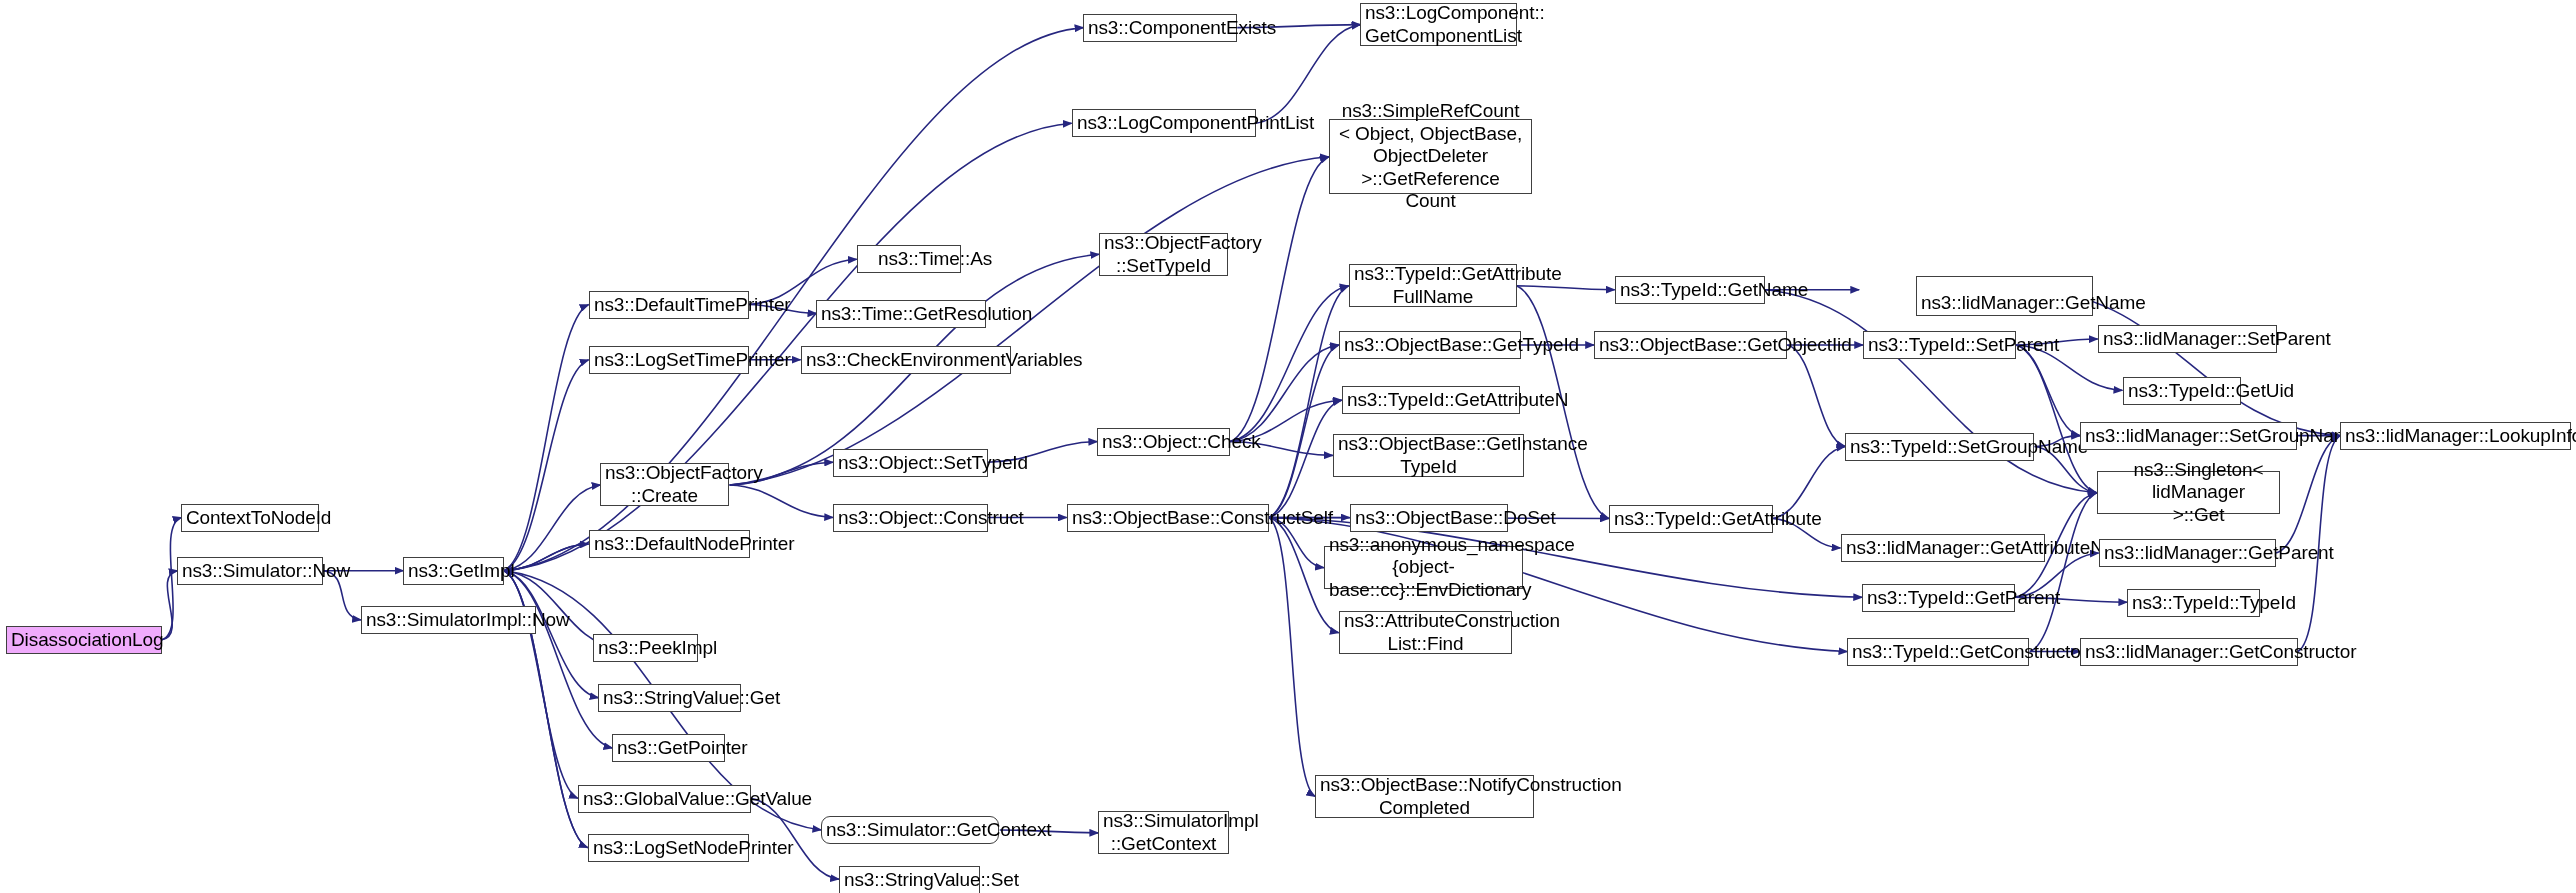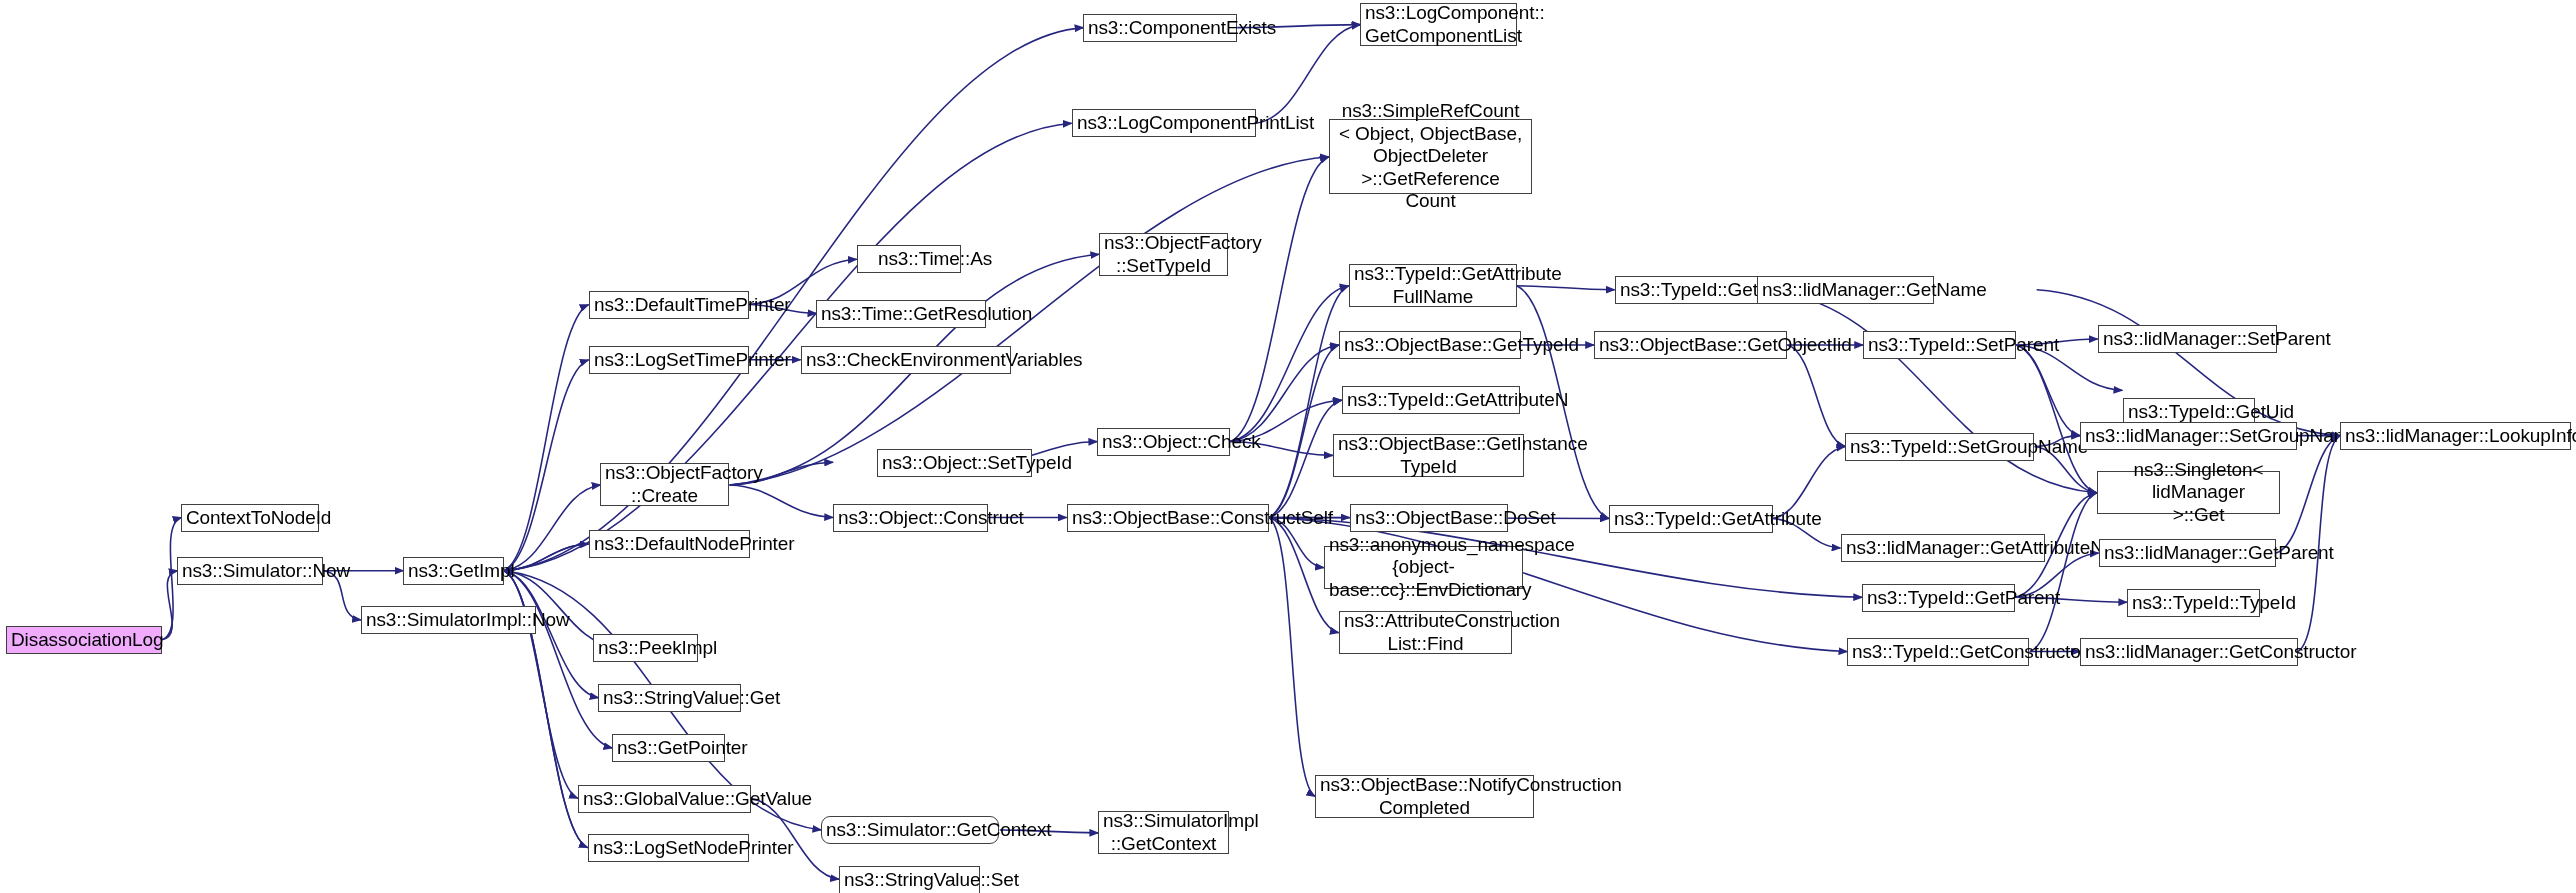--- a/index.html
+++ b/index.html
@@ -143,21 +143,21 @@
 ::Create</span></div>
       <div class="node" style="left: 589px; top: 530px; width: 161px; height: 28px;"><span class="node-label">ns3::DefaultNodePrinter</span></div>
       <div class="node" style="left: 593px; top: 634px; width: 105px; height: 28px;"><span class="node-label">ns3::PeekImpl</span></div>
       <div class="node" style="left: 598px; top: 684px; width: 143px; height: 28px;"><span class="node-label">ns3::StringValue::Get</span></div>
       <div class="node" style="left: 612px; top: 734px; width: 113px; height: 28px;"><span class="node-label">ns3::GetPointer</span></div>
       <div class="node" style="left: 578px; top: 785px; width: 173px; height: 28px;"><span class="node-label">ns3::GlobalValue::GetValue</span></div>
       <div class="node" style="left: 588px; top: 834px; width: 161px; height: 28px;"><span class="node-label">ns3::LogSetNodePrinter</span></div>
       <div class="node" style="left: 857px; top: 245px; width: 104px; height: 28px; padding-left: 20px;"><span class="node-label">ns3::Time::As</span></div>
       <div class="node" style="left: 816px; top: 300px; width: 170px; height: 28px;"><span class="node-label">ns3::Time::GetResolution</span></div>
       <div class="node" style="left: 801px; top: 346px; width: 210px; height: 28px;"><span class="node-label">ns3::CheckEnvironmentVariables</span></div>
-      <div class="node" style="left: 833px; top: 449px; width: 155px; height: 28px; margin-left: 44px;"><span class="node-label">ns3::Object::SetTypeId</span></div>
+      <div class="node" style="left: 833px; top: 449px; width: 155px; height: 28px;"><span class="node-label">ns3::Object::SetTypeId</span></div>
       <div class="node" style="left: 833px; top: 504px; width: 155px; height: 28px;"><span class="node-label">ns3::Object::Construct</span></div>
       <div class="node" style="left: 821px; top: 816px; width: 178px; height: 28px; border-radius: 9px;"><span class="node-label">ns3::Simulator::GetContext</span></div>
       <div class="node" style="left: 839px; top: 866px; width: 141px; height: 28px;"><span class="node-label">ns3::StringValue::Set</span></div>
       <div class="node" style="left: 1083px; top: 14px; width: 154px; height: 28px;"><span class="node-label">ns3::ComponentExists</span></div>
       <div class="node" style="left: 1072px; top: 109px; width: 184px; height: 28px;"><span class="node-label">ns3::LogComponentPrintList</span></div>
       <div class="node" style="left: 1099px; top: 233px; width: 129px; height: 43px;"><span class="node-label">ns3::ObjectFactory
 ::SetTypeId</span></div>
       <div class="node" style="left: 1097px; top: 428px; width: 133px; height: 28px;"><span class="node-label">ns3::Object::Check</span></div>
       <div class="node" style="left: 1067px; top: 504px; width: 202px; height: 28px;"><span class="node-label">ns3::ObjectBase::ConstructSelf</span></div>
       <div class="node" style="left: 1098px; top: 811px; width: 131px; height: 43px;"><span class="node-label">ns3::SimulatorImpl
@@ -177,28 +177,28 @@
       <div class="node" style="left: 1350px; top: 504px; width: 158px; height: 28px;"><span class="node-label">ns3::ObjectBase::DoSet</span></div>
       <div class="node" style="left: 1324px; top: 546px; width: 199px; height: 43px;"><span class="node-label">ns3::anonymous_namespace
 {object-base::cc}::EnvDictionary</span></div>
       <div class="node" style="left: 1339px; top: 611px; width: 173px; height: 43px;"><span class="node-label">ns3::AttributeConstruction
 List::Find</span></div>
       <div class="node" style="left: 1315px; top: 775px; width: 219px; height: 43px;"><span class="node-label">ns3::ObjectBase::NotifyConstruction
 Completed</span></div>
       <div class="node" style="left: 1615px; top: 276px; width: 150px; height: 28px;"><span class="node-label">ns3::TypeId::GetName</span></div>
       <div class="node" style="left: 1594px; top: 331px; width: 193px; height: 28px;"><span class="node-label">ns3::ObjectBase::GetObjectIid</span></div>
       <div class="node" style="left: 1609px; top: 505px; width: 164px; height: 28px;"><span class="node-label">ns3::TypeId::GetAttribute</span></div>
-      <div class="node" style="left: 1757px; top: 276px; width: 177px; height: 28px;"><span class="node-label">ns3::lidManager::GetName</span></div>
+      <div class="node" style="left: 1916px; top: 276px; width: 177px; height: 40px; align-items: flex-end;"><span class="node-label">ns3::lidManager::GetName</span></div>
       <div class="node" style="left: 1863px; top: 331px; width: 153px; height: 28px;"><span class="node-label">ns3::TypeId::SetParent</span></div>
       <div class="node" style="left: 1845px; top: 433px; width: 189px; height: 28px;"><span class="node-label">ns3::TypeId::SetGroupName</span></div>
       <div class="node" style="left: 1841px; top: 534px; width: 204px; height: 28px;"><span class="node-label">ns3::lidManager::GetAttributeN</span></div>
       <div class="node" style="left: 1862px; top: 584px; width: 153px; height: 28px;"><span class="node-label">ns3::TypeId::GetParent</span></div>
       <div class="node" style="left: 1847px; top: 638px; width: 182px; height: 28px;"><span class="node-label">ns3::TypeId::GetConstructor</span></div>
       <div class="node" style="left: 2098px; top: 325px; width: 179px; height: 28px;"><span class="node-label">ns3::lidManager::SetParent</span></div>
-      <div class="node" style="left: 2123px; top: 398px; width: 132px; height: 28px;"><span class="node-label">ns3::TypeId::GetUid</span></div>
+      <div class="node" style="left: 2123px; top: 377px; width: 118px; height: 28px;"><span class="node-label">ns3::TypeId::GetUid</span></div>
       <div class="node" style="left: 2080px; top: 422px; width: 217px; height: 28px;"><span class="node-label">ns3::lidManager::SetGroupName</span></div>
       <div class="node" style="left: 2097px; top: 471px; width: 183px; height: 43px; padding-left: 24px;"><span class="node-label">ns3::Singleton&lt; lidManager
 &gt;::Get</span></div>
       <div class="node" style="left: 2099px; top: 539px; width: 177px; height: 28px;"><span class="node-label">ns3::lidManager::GetParent</span></div>
       <div class="node" style="left: 2127px; top: 589px; width: 133px; height: 28px;"><span class="node-label">ns3::TypeId::TypeId</span></div>
       <div class="node" style="left: 2080px; top: 638px; width: 218px; height: 28px;"><span class="node-label">ns3::lidManager::GetConstructor</span></div>
       <div class="node" style="left: 2340px; top: 422px; width: 231px; height: 28px;"><span class="node-label">ns3::lidManager::LookupInformation</span></div>
     </div>
 </div>
 

